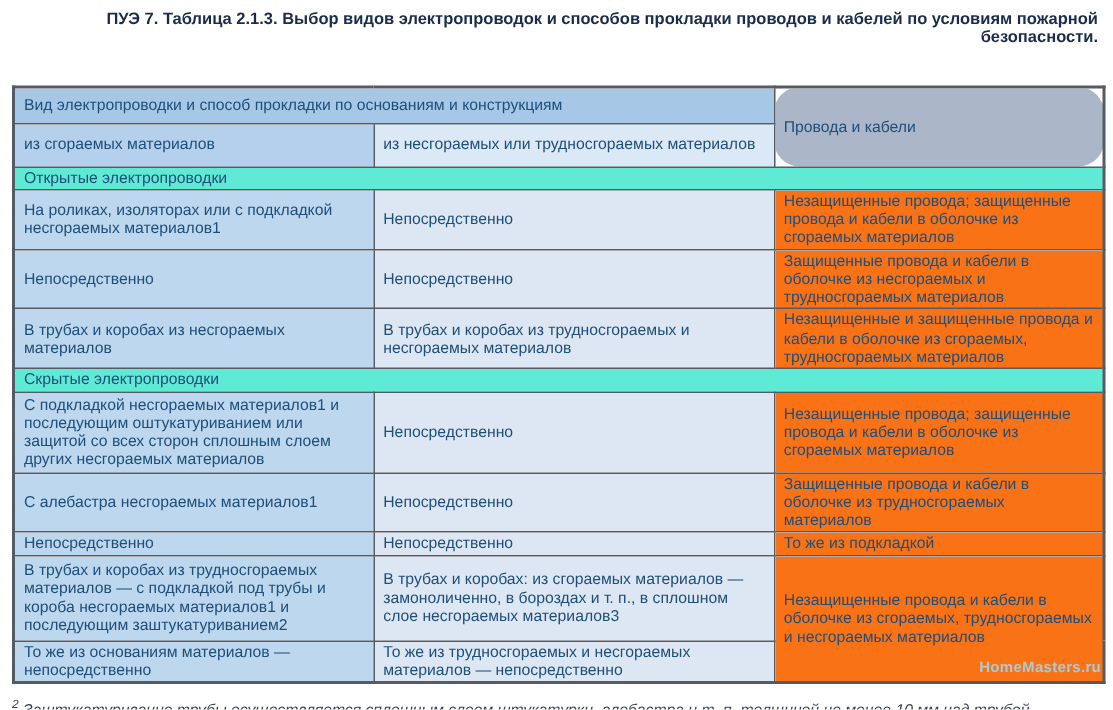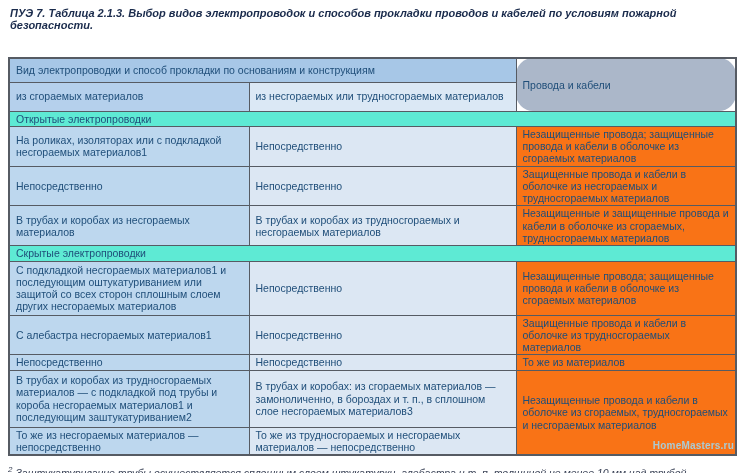--- a/index.html
+++ b/index.html
@@ -5,27 +5,26 @@
   html, body {
     margin: 0; padding: 0;
     width: 742px; height: 473px;
     background: #ffffff;
     font-family: "Liberation Sans", sans-serif;
     overflow: hidden;
     position: relative;
   }
   .page { position: relative; width: 742px; height: 473px; }
   .title {
-    text-align: left;
+    text-align: right;
     font-weight: bold;
     font-size: 11px;
     color: #1a2b4c;
     padding-top: 7px;
     margin: 0 10px;
-    font-style: italic;
   }
   table.puetable {
     border-collapse: collapse;
     table-layout: fixed;
     width: 727px;
     margin: 26px 0 0 8px;
     border: 2px solid #565b63;
   }
   table.puetable td, table.puetable th {
     border: 1px solid #565b63;
@@ -115,29 +114,29 @@
         <td class="c3">Незащищенные провода; защищенные провода и кабели в оболочке из сгораемых материалов</td>
       </tr>
       <tr style="height:22px">
         <td class="c1">С алебастра несгораемых материалов1</td>
         <td class="c2 center">Непосредственно</td>
         <td class="c3">Защищенные провода и кабели в оболочке из трудносгораемых материалов</td>
       </tr>
       <tr style="height:15px">
         <td class="c1">Непосредственно</td>
         <td class="c2 center">Непосредственно</td>
-        <td class="c3">То же из материалов</td>
+        <td class="c3">То же из подкладкой</td>
       </tr>
       <tr style="height:57px">
         <td class="c1">В трубах и коробах из трудносгораемых материалов — с подкладкой под трубы и короба несгораемых материалов1 и последующим заштукатуриванием2</td>
         <td class="c2">В трубах и коробах: из сгораемых материалов — замоноличенно, в бороздах и т. п., в сплошном слое несгораемых материалов3</td>
         <td class="c3 center" rowspan="2">Незащищенные провода и кабели в оболочке из сгораемых, трудносгораемых и несгораемых материалов</td>
       </tr>
       <tr style="height:26px">
-        <td class="c1">То же из несгораемых материалов — непосредственно</td>
+        <td class="c1">То же из основаниям материалов — непосредственно</td>
         <td class="c2">То же из трудносгораемых и несгораемых материалов — непосредственно</td>
       </tr>
     </tbody>
   </table>
 
   <div class="footnotes">
     <p class="footnote"><sup>2</sup> <span>Заштукатуривание трубы осуществляется сплошным слоем штукатурки, алебастра и т. п. толщиной не менее 10 мм над трубой.</span></p>
 
   </div>
 

